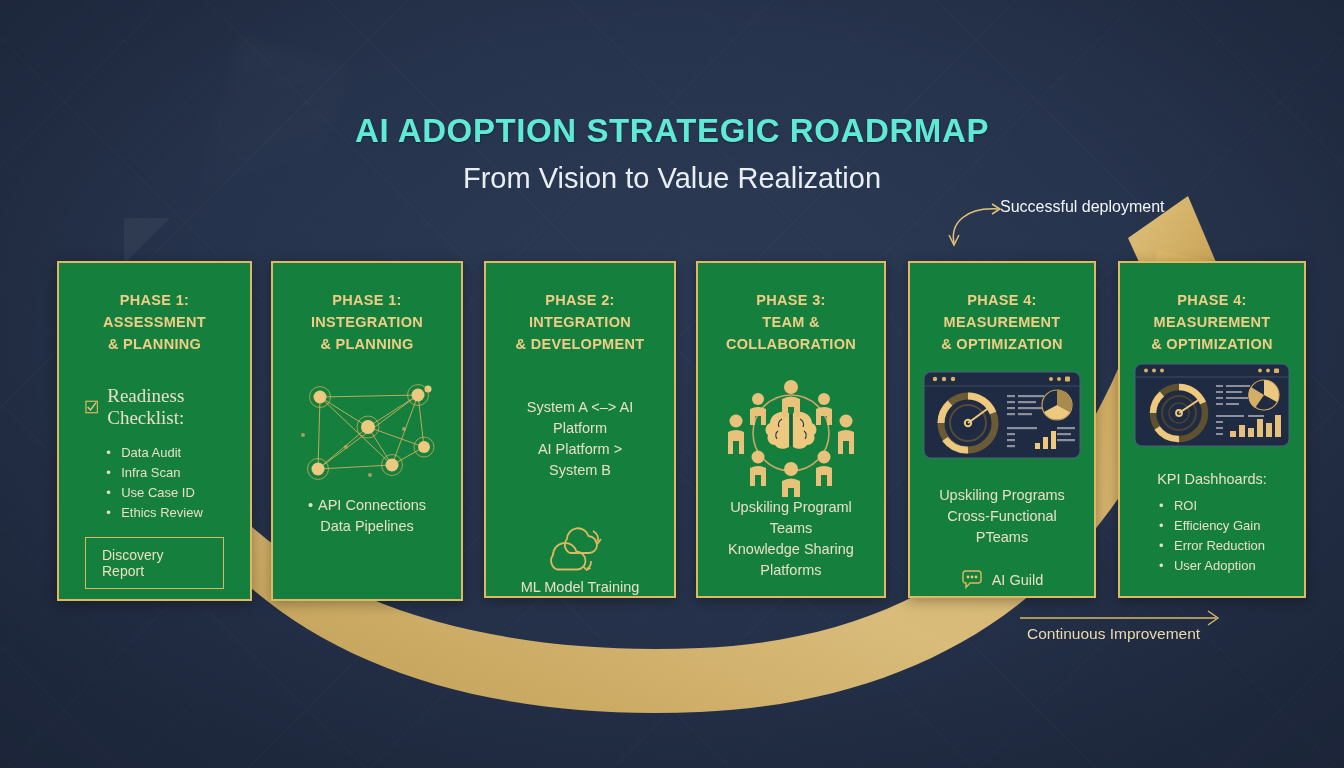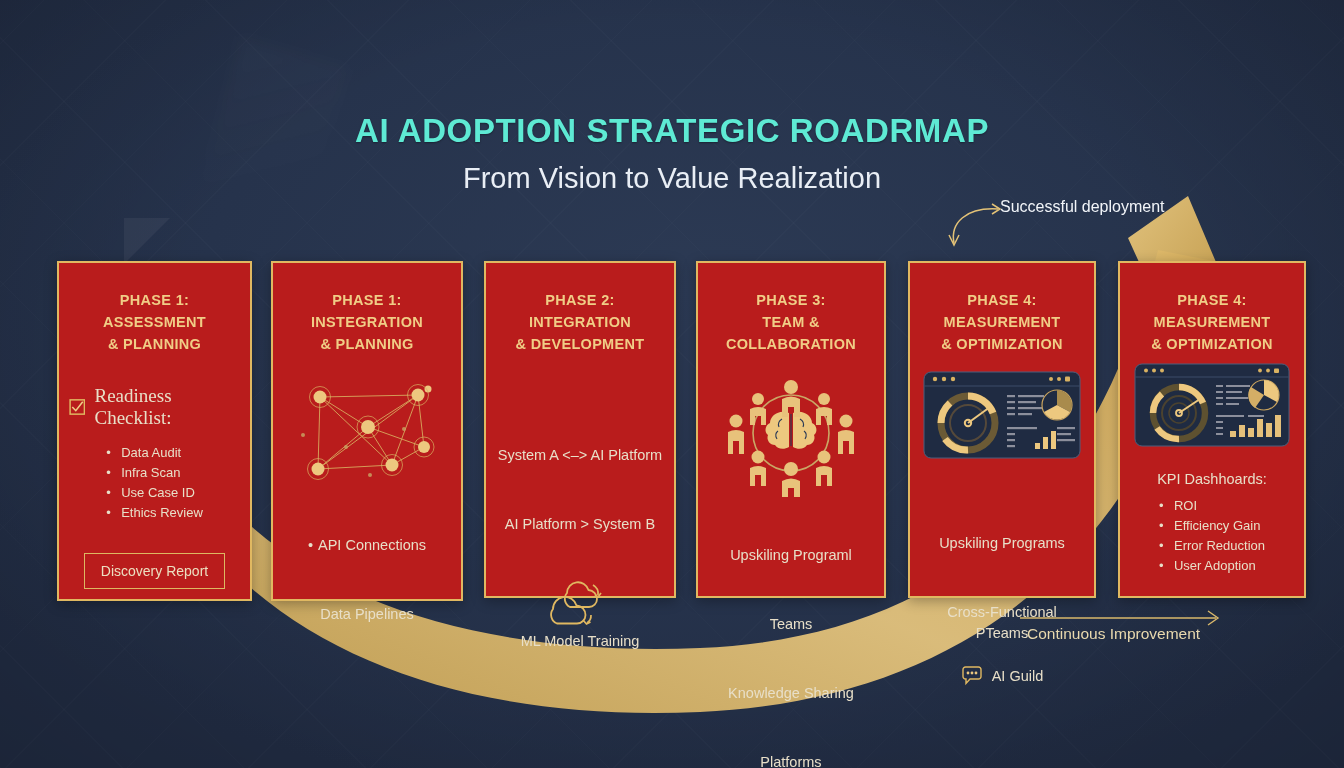--- a/index.html
+++ b/index.html
@@ -48,42 +48,42 @@
     color:#5eead4;
     text-shadow:0 1px 2px rgba(0,0,0,.35);
   }
   #subtitle {
     margin-top:12px; font-size:29px; color:#e9eef5; font-weight:400;
   }
 
   
   .card {
     position:absolute; z-index:3;
-    background:#b91c1c;
+    background:#15803d;
     border:2px solid #e0b861;
     box-shadow:0 3px 12px rgba(0,0,0,.30);
     display:flex; flex-direction:column; align-items:center;
-    padding:26px 10px 10px;
+    padding:26px 26px 10px;
   }
   .card-title {
     color:#f0cd86; font-weight:bold; font-size:14.5px; line-height:22px;
     text-align:center; letter-spacing:.3px;
   }
   .card-body { width:100%; display:flex; flex-direction:column; align-items:center; flex:1; }
   .lead-row { display:flex; align-items:center; gap:9px; margin-top:30px; }
   .lead-text { color:#e8dfc8; font-size:19px;font-family:Liberation Serif, serif; }
   .bullets { margin-top:14px; align-self:center; }
   .bullets li { list-style:none; color:#e8dfc8; font-size:13px; line-height:20px; position:relative; padding-left:15px; }
   .bullets li:before{ content:"•"; position:absolute; left:0; color:#e8dfc8; }
   .outline-btn {
     margin-top:auto; 
     border:1.5px solid #ddb862; color:#ecdfc0; font-size:14px;
     padding:9px 16px; background:transparent;
   }
-  .center-text { color:#e8dfc8; font-size:14.5px; line-height:21px; text-align:center;margin-top:48px; }
+  .center-text { color:#e8dfc8; font-size:14.5px; line-height:21px; text-align:center; }
   .mono-lines { margin-top:42px; }
   .icon-wrap { display:flex; justify-content:center; align-items:center; }
   .chip-row { display:flex; align-items:center; gap:9px; margin-top:22px; }
   .chip-text { color:#e8dfc8; font-size:14.5px; }
 
   
   .anno-text { position:absolute; z-index:5; color:#eef2f7; font-size:16px; }
   #anno-deploy { left:1000px; top:198px; color:#f2f5f9; }
   #anno-improve { left:1027px; top:625px; color:#e9d9ae; font-size:15.5px; }
   .anno-svg { position:absolute; z-index:5; pointer-events:none; }

